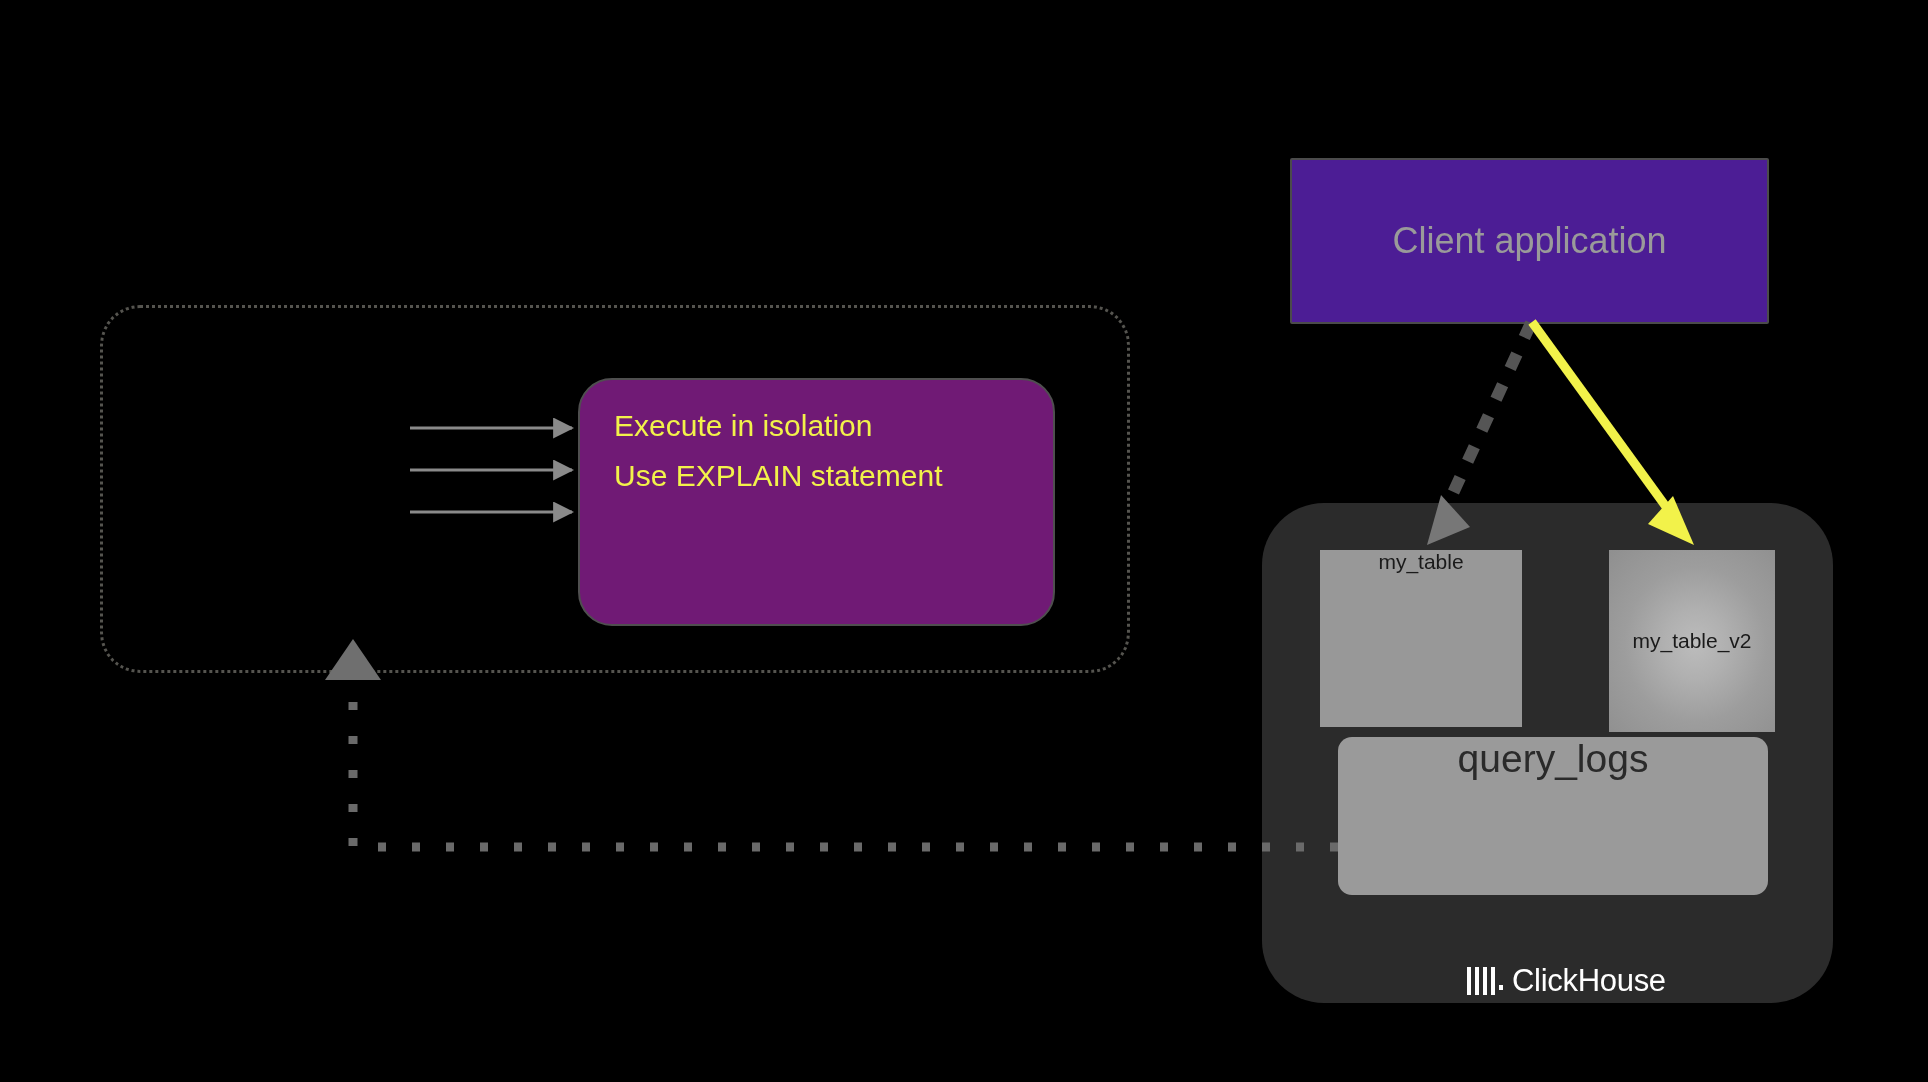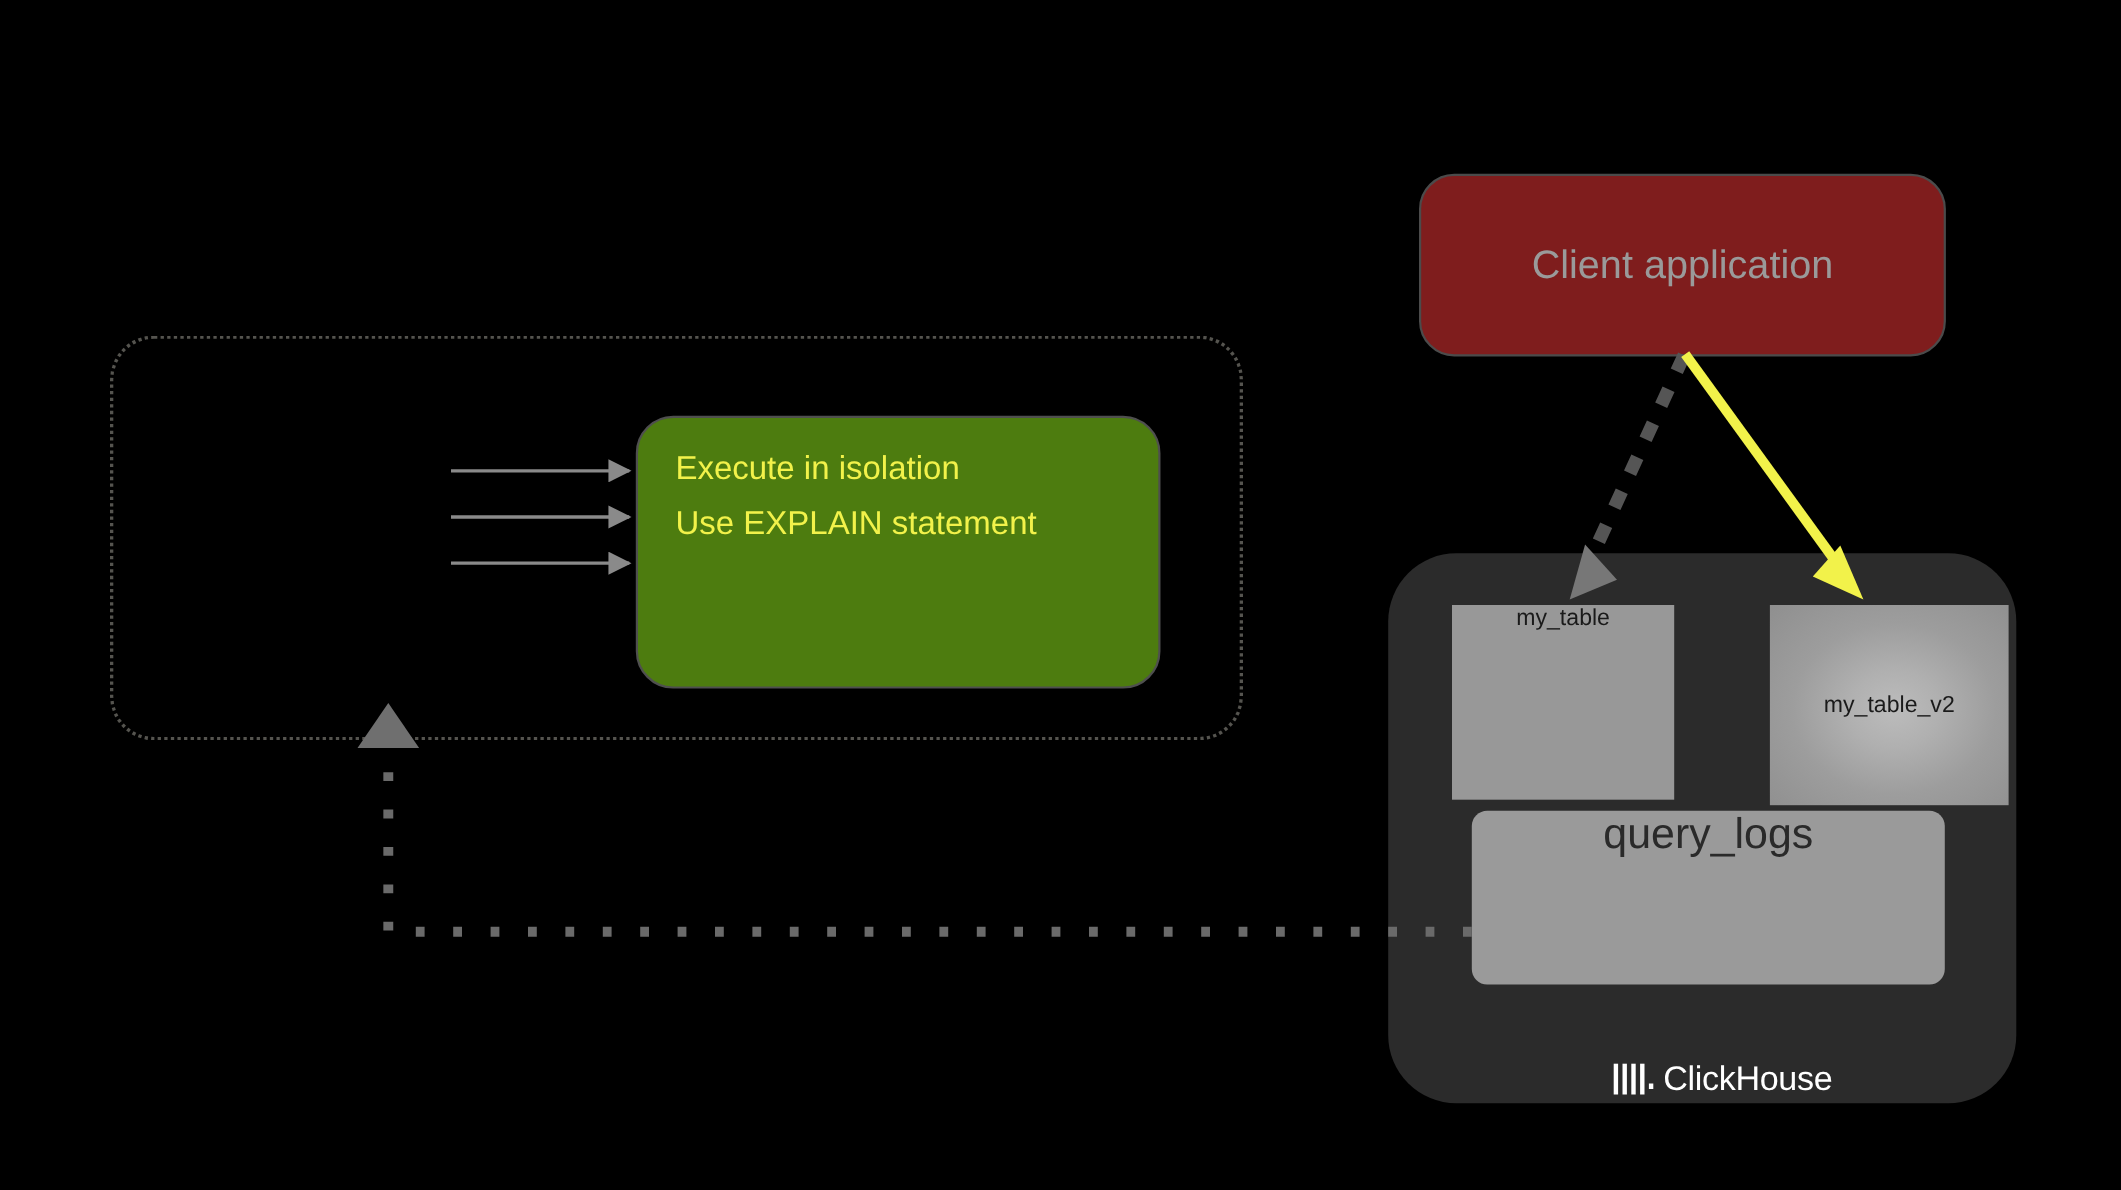--- a/index.html
+++ b/index.html
@@ -52,21 +52,21 @@
     letter-spacing: 2px;
     font-size: 24px;
   }
 
   
   #investigation-box {
     left: 578px;
     top: 378px;
     width: 477px;
     height: 248px;
-    background: #4d7c0f;
+    background: #701a75;
     border: 2px solid #4f4f4f;
     border-radius: 34px;
     box-sizing: border-box;
     padding: 30px 0 0 34px;
   }
   .inv-line {
     color: #f2f24a;
     font-size: 30px;
     line-height: 1.08;
     white-space: nowrap;
@@ -81,23 +81,23 @@
     color: #e8e8e8;
     font-size: 30px;
   }
 
   
   #client-app-box {
     left: 1290px;
     top: 158px;
     width: 479px;
     height: 166px;
-    background: #7f1d1d;
+    background: #4c1d95;
     border: 2px solid #4b4b4b;
-    border-radius: 32px;
+    border-radius: 2px;
     box-sizing: border-box;
     display: flex;
     align-items: center;
     justify-content: center;
   }
   #client-app-label {
     color: #9a9a9a;
     font-size: 36px;
   }
 
@@ -116,21 +116,21 @@
     top: 550px;
     width: 202px;
     height: 177px;
     background: #989898;
     display: flex;
     justify-content: center;
   }
   #my-table-v2-box {
     left: 1609px;
     top: 550px;
-    width: 217px;
+    width: 166px;
     height: 182px;
     background: radial-gradient(ellipse at 52% 52%, #bcbcbc 0%, #b0b0b0 26%, #9d9d9d 58%, #8f8f8f 100%);
     display: flex;
     align-items: center;
     justify-content: center;
   }
   .table-label {
     color: #1a1a1a;
     font-size: 21px;
     white-space: nowrap;

